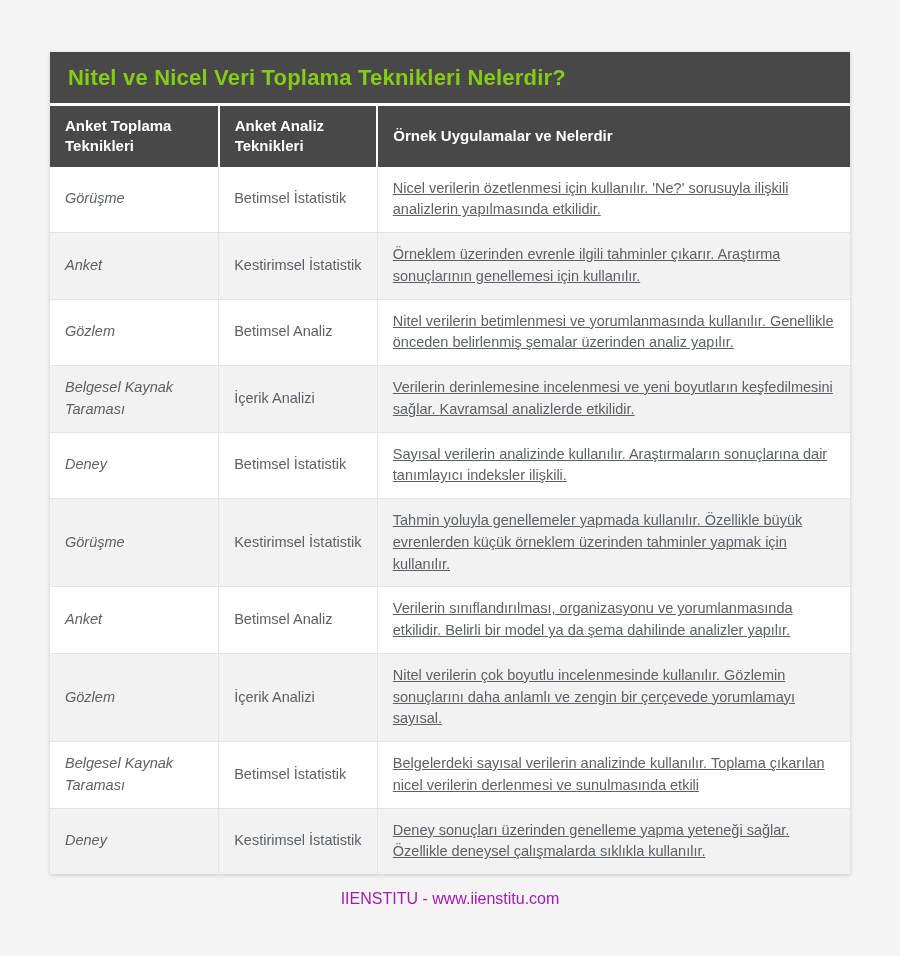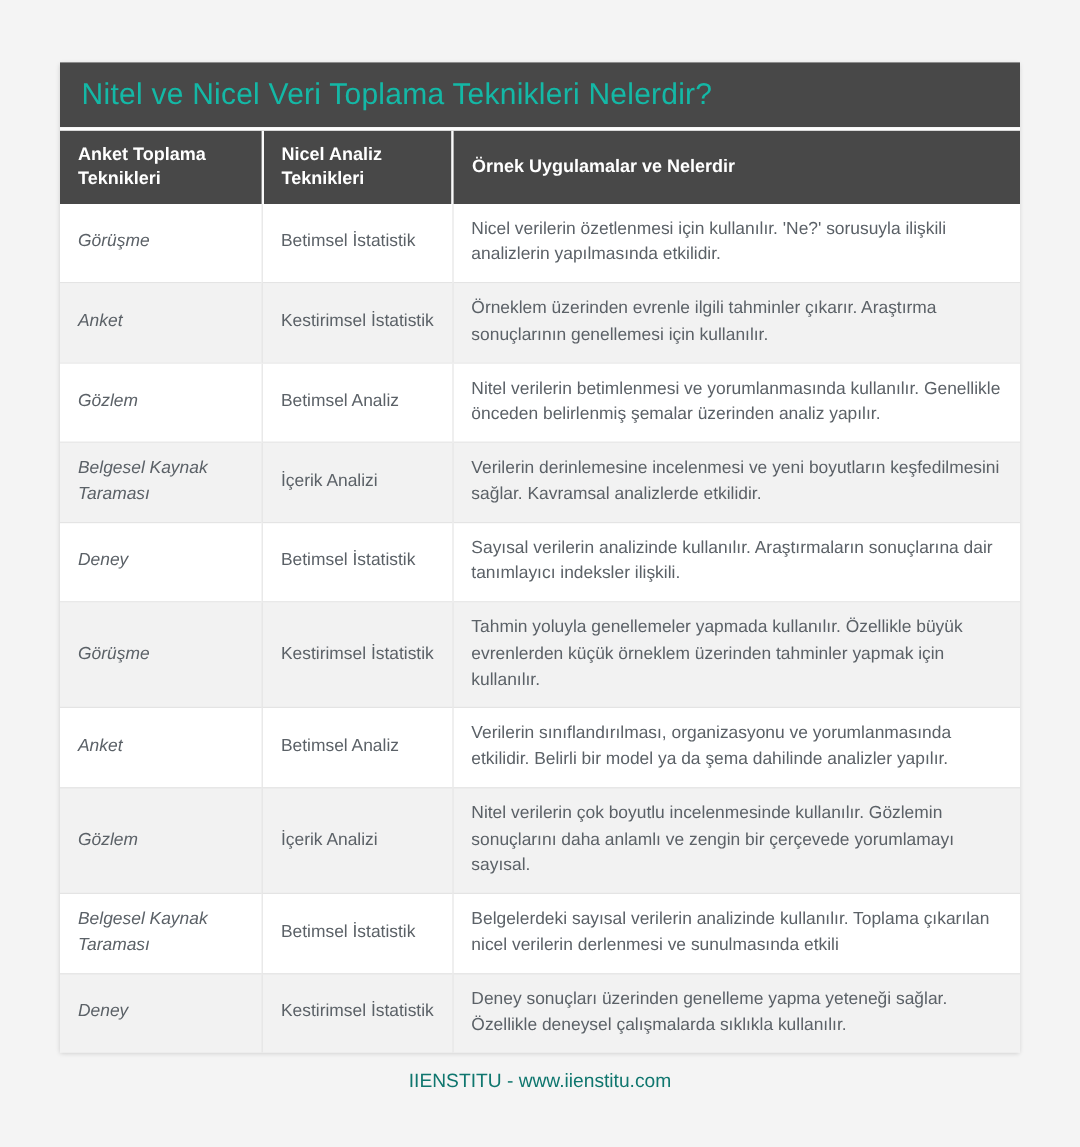--- a/index.html
+++ b/index.html
@@ -11,23 +11,23 @@
     font-family: "Liberation Sans", "DejaVu Sans", sans-serif;
   }
   .card {
     width: 800px;
     margin: 52px auto 0;
     background: #ffffff;
     box-shadow: 0 1px 4px rgba(0,0,0,0.18);
   }
   .card-title {
     background: #484848;
-    color: #14b8a6;
-    font-size: 25px;
-    font-weight: normal;
+    color: #84cc16;
+    font-size: 22px;
+    font-weight: bold;
     padding: 13px 18px 12px;
     letter-spacing: 0.2px;
   }
   .title-divider { height: 3px; background: #fdfdfd; }
   table {
     width: 100%;
     border-collapse: collapse;
     table-layout: fixed;
   }
   th {
@@ -49,44 +49,44 @@
     line-height: 1.5;
     border-top: 1px solid #e4e4e4;
     vertical-align: middle;
     background: #ffffff;
   }
   td + td { border-left: 1px solid #e4e4e4; }
   tbody tr:first-child td { border-top: none; }
   tr.alt td { background: #f2f2f2; }
   .col-technique { width: 152px; font-style: italic; }
   .col-analysis  { width: 143px; }
-  .col-description { width: 426px; }
+  .col-description { width: 426px; text-decoration: underline; }
   .footer {
     text-align: center;
-    color: #0f766e;
+    color: #a21caf;
     font-size: 16px;
     margin-top: 16px;
   }
 </style>
 </head>
 <body>
 
 <div class="card">
   <div class="card-title">Nitel ve Nicel Veri Toplama Teknikleri Nelerdir?</div>
   <div class="title-divider"></div>
   <table>
     <colgroup>
       <col class="col-technique">
       <col class="col-analysis">
       <col class="col-description">
     </colgroup>
     <thead>
       <tr>
         <th>Anket Toplama Teknikleri</th>
-        <th>Nicel Analiz Teknikleri</th>
+        <th>Anket Analiz Teknikleri</th>
         <th>Örnek Uygulamalar ve Nelerdir</th>
       </tr>
     </thead>
     <tbody>
         <tr>
           <td class="col-technique">Görüşme</td>
           <td class="col-analysis">Betimsel İstatistik</td>
           <td class="col-description">Nicel verilerin özetlenmesi için kullanılır. 'Ne?' sorusuyla ilişkili analizlerin yapılmasında etkilidir.</td>
         </tr>
         <tr class="alt">

